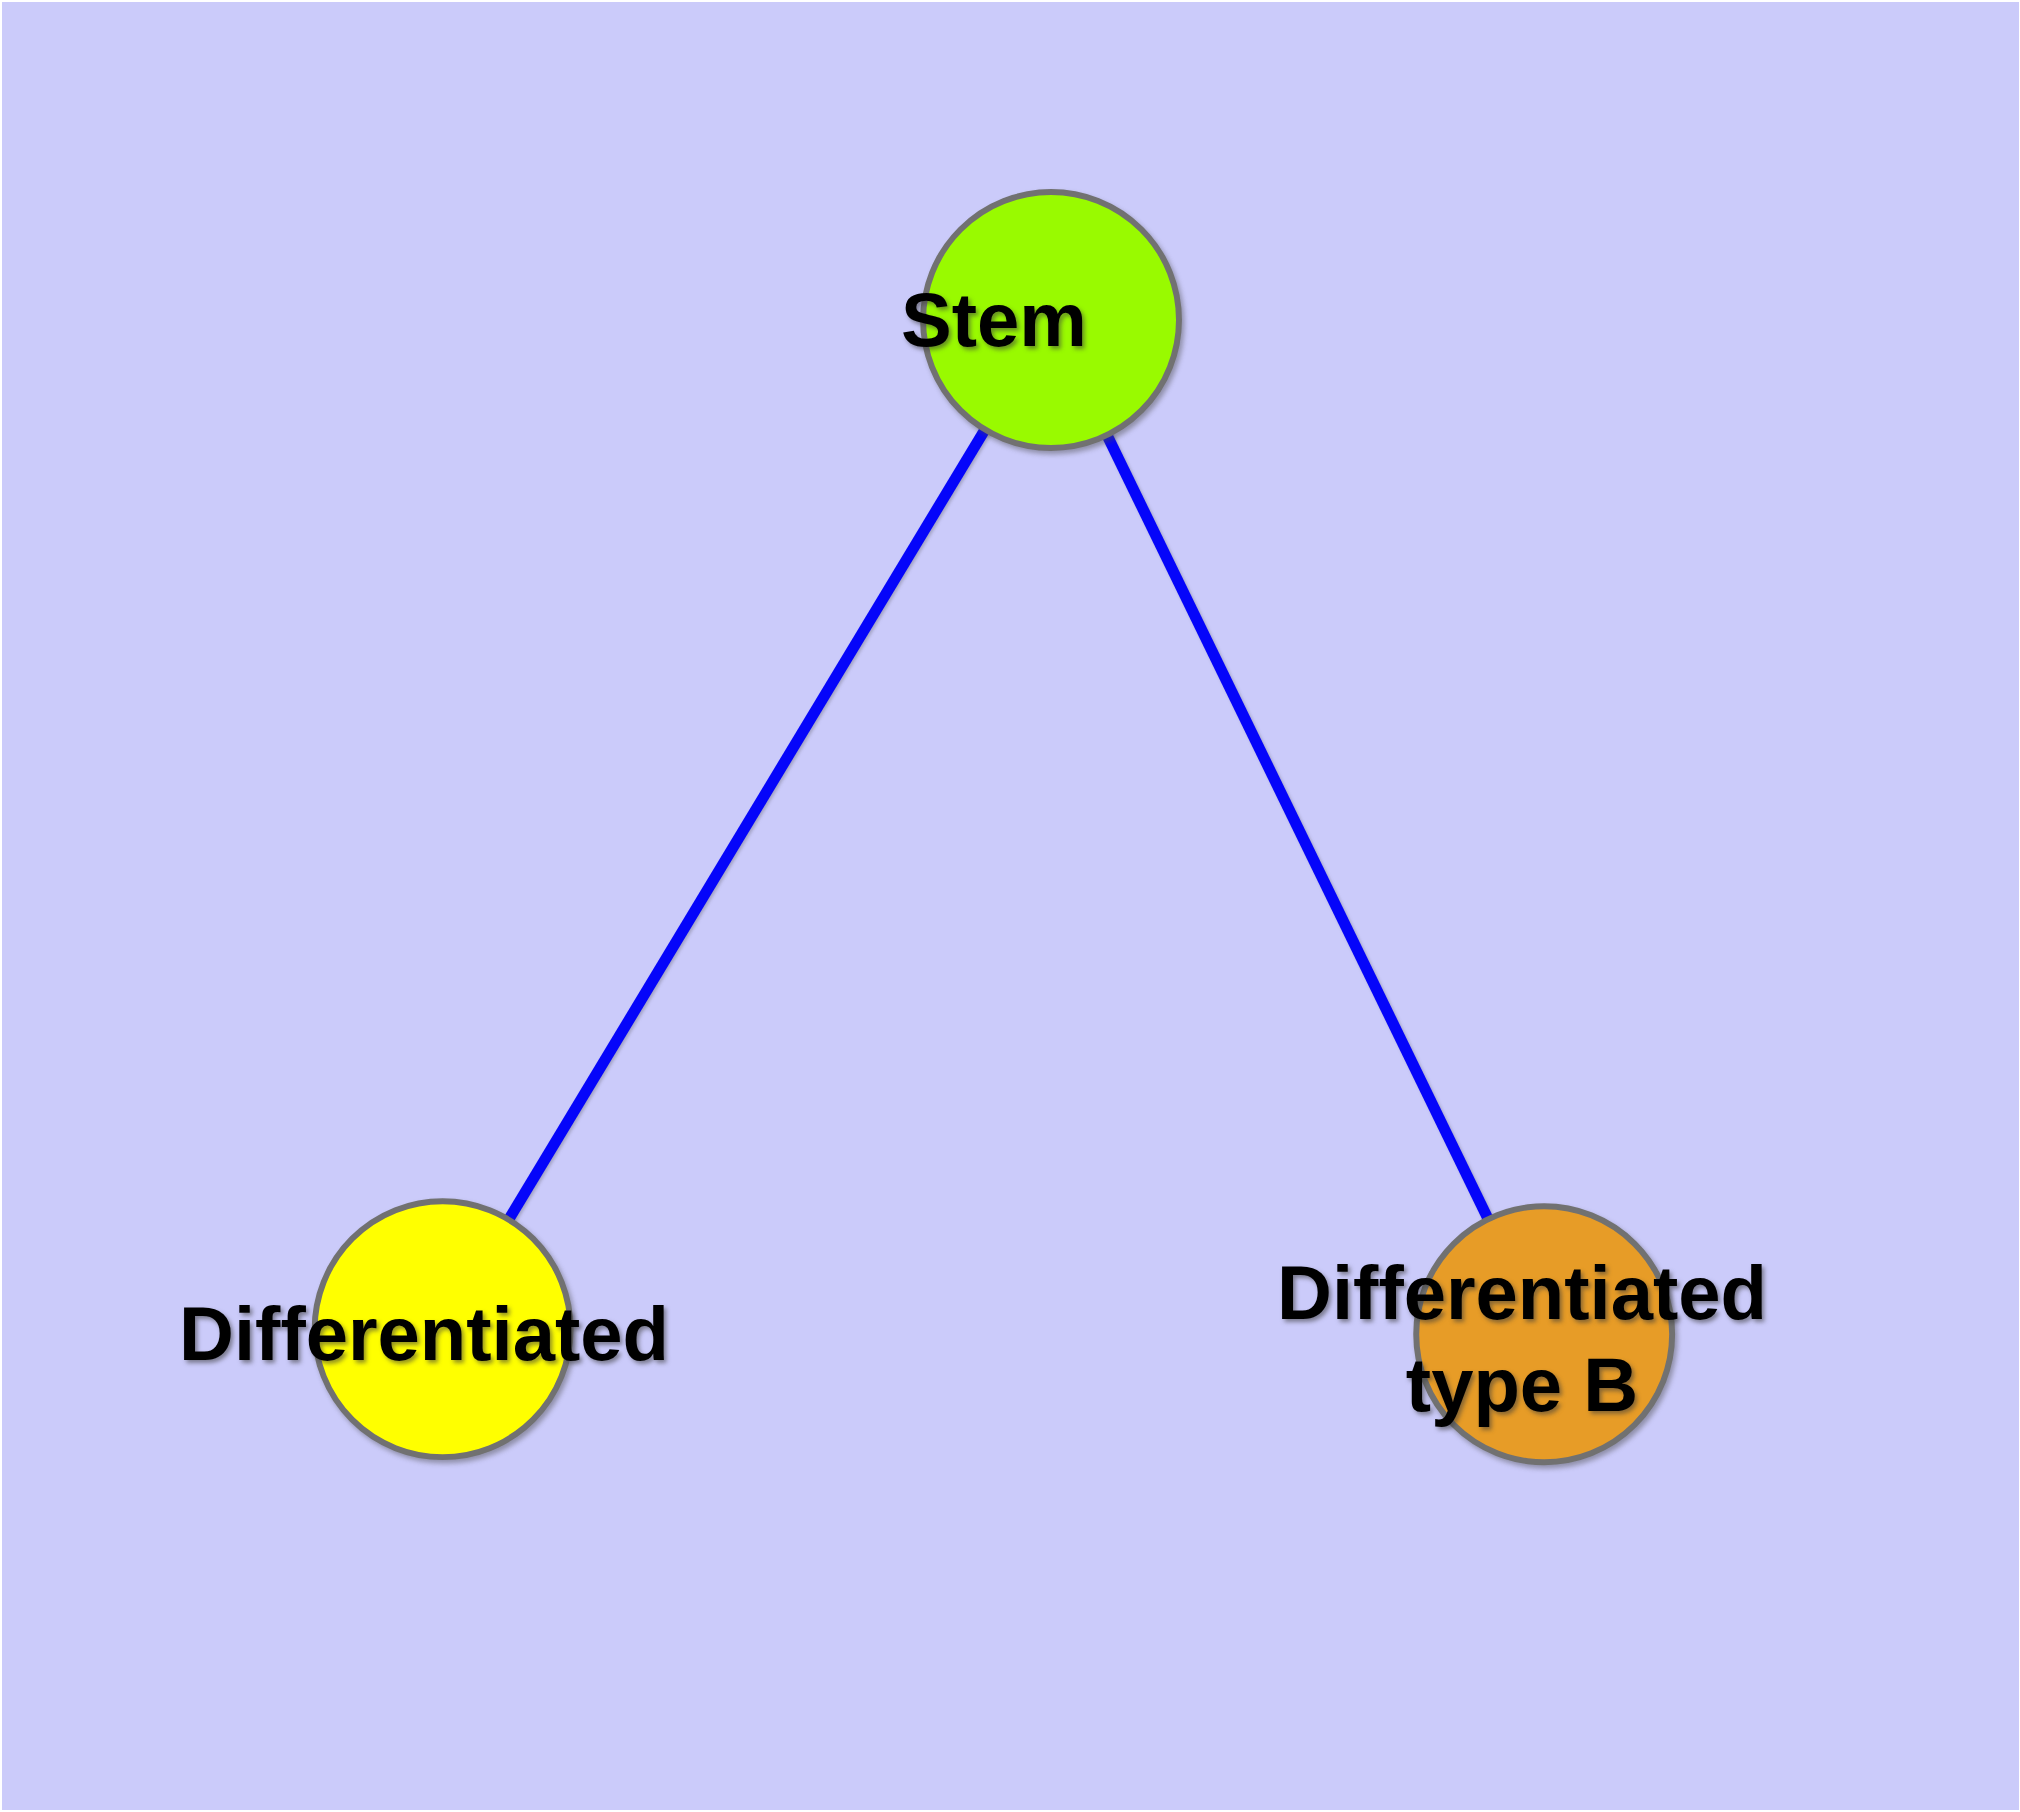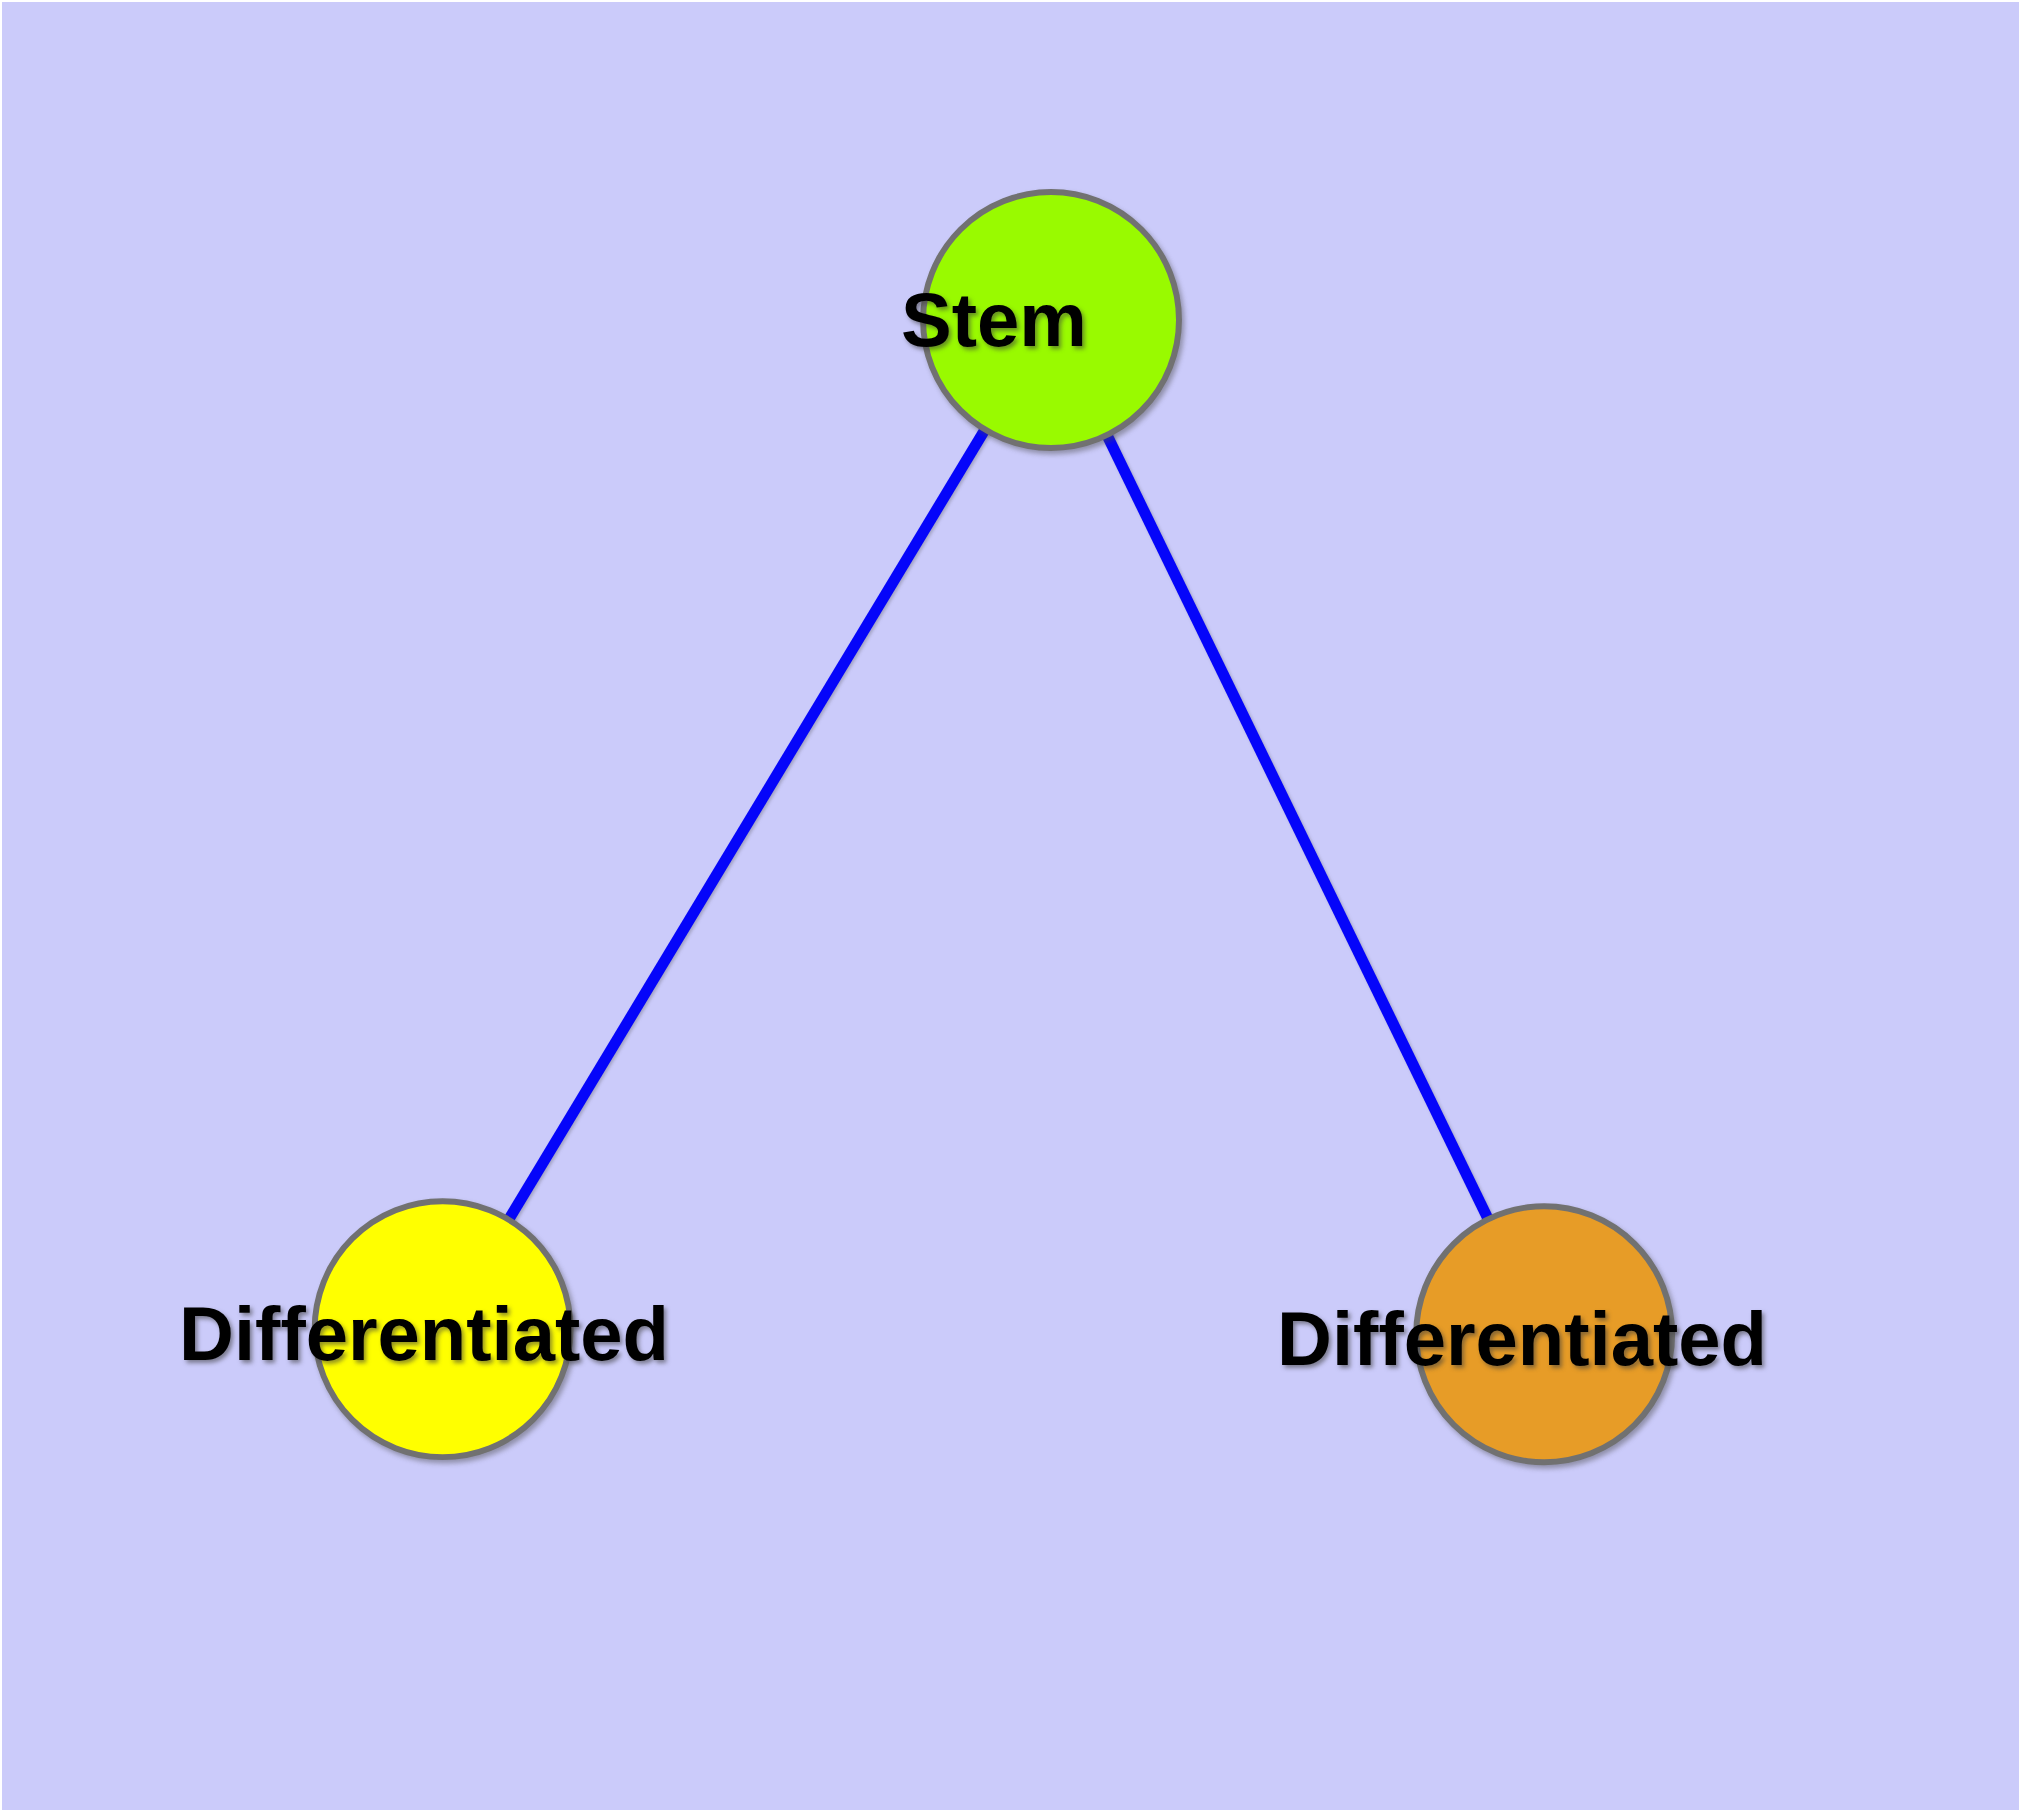--- a/index.html
+++ b/index.html
@@ -57,16 +57,17 @@
     </svg>
   <div id="labels">
       <div class="node-label" style="left: 992px; top: 318px; color: #000000;">
         <span class="label-line">Stem</span>
       </div>
       <div class="node-label" style="left: 422px; top: 1332px; color: rgb(0, 0, 0);">
         <span class="label-line">Differentiated</span>
       </div>
       <div class="node-label" style="left: 1520px; top: 1337px; color: rgb(0, 0, 0);">
         <span class="label-line">Differentiated</span>
+        <span class="label-line">type B</span>
       </div>
     </div>
 </div>
 
 
 </body></html>

